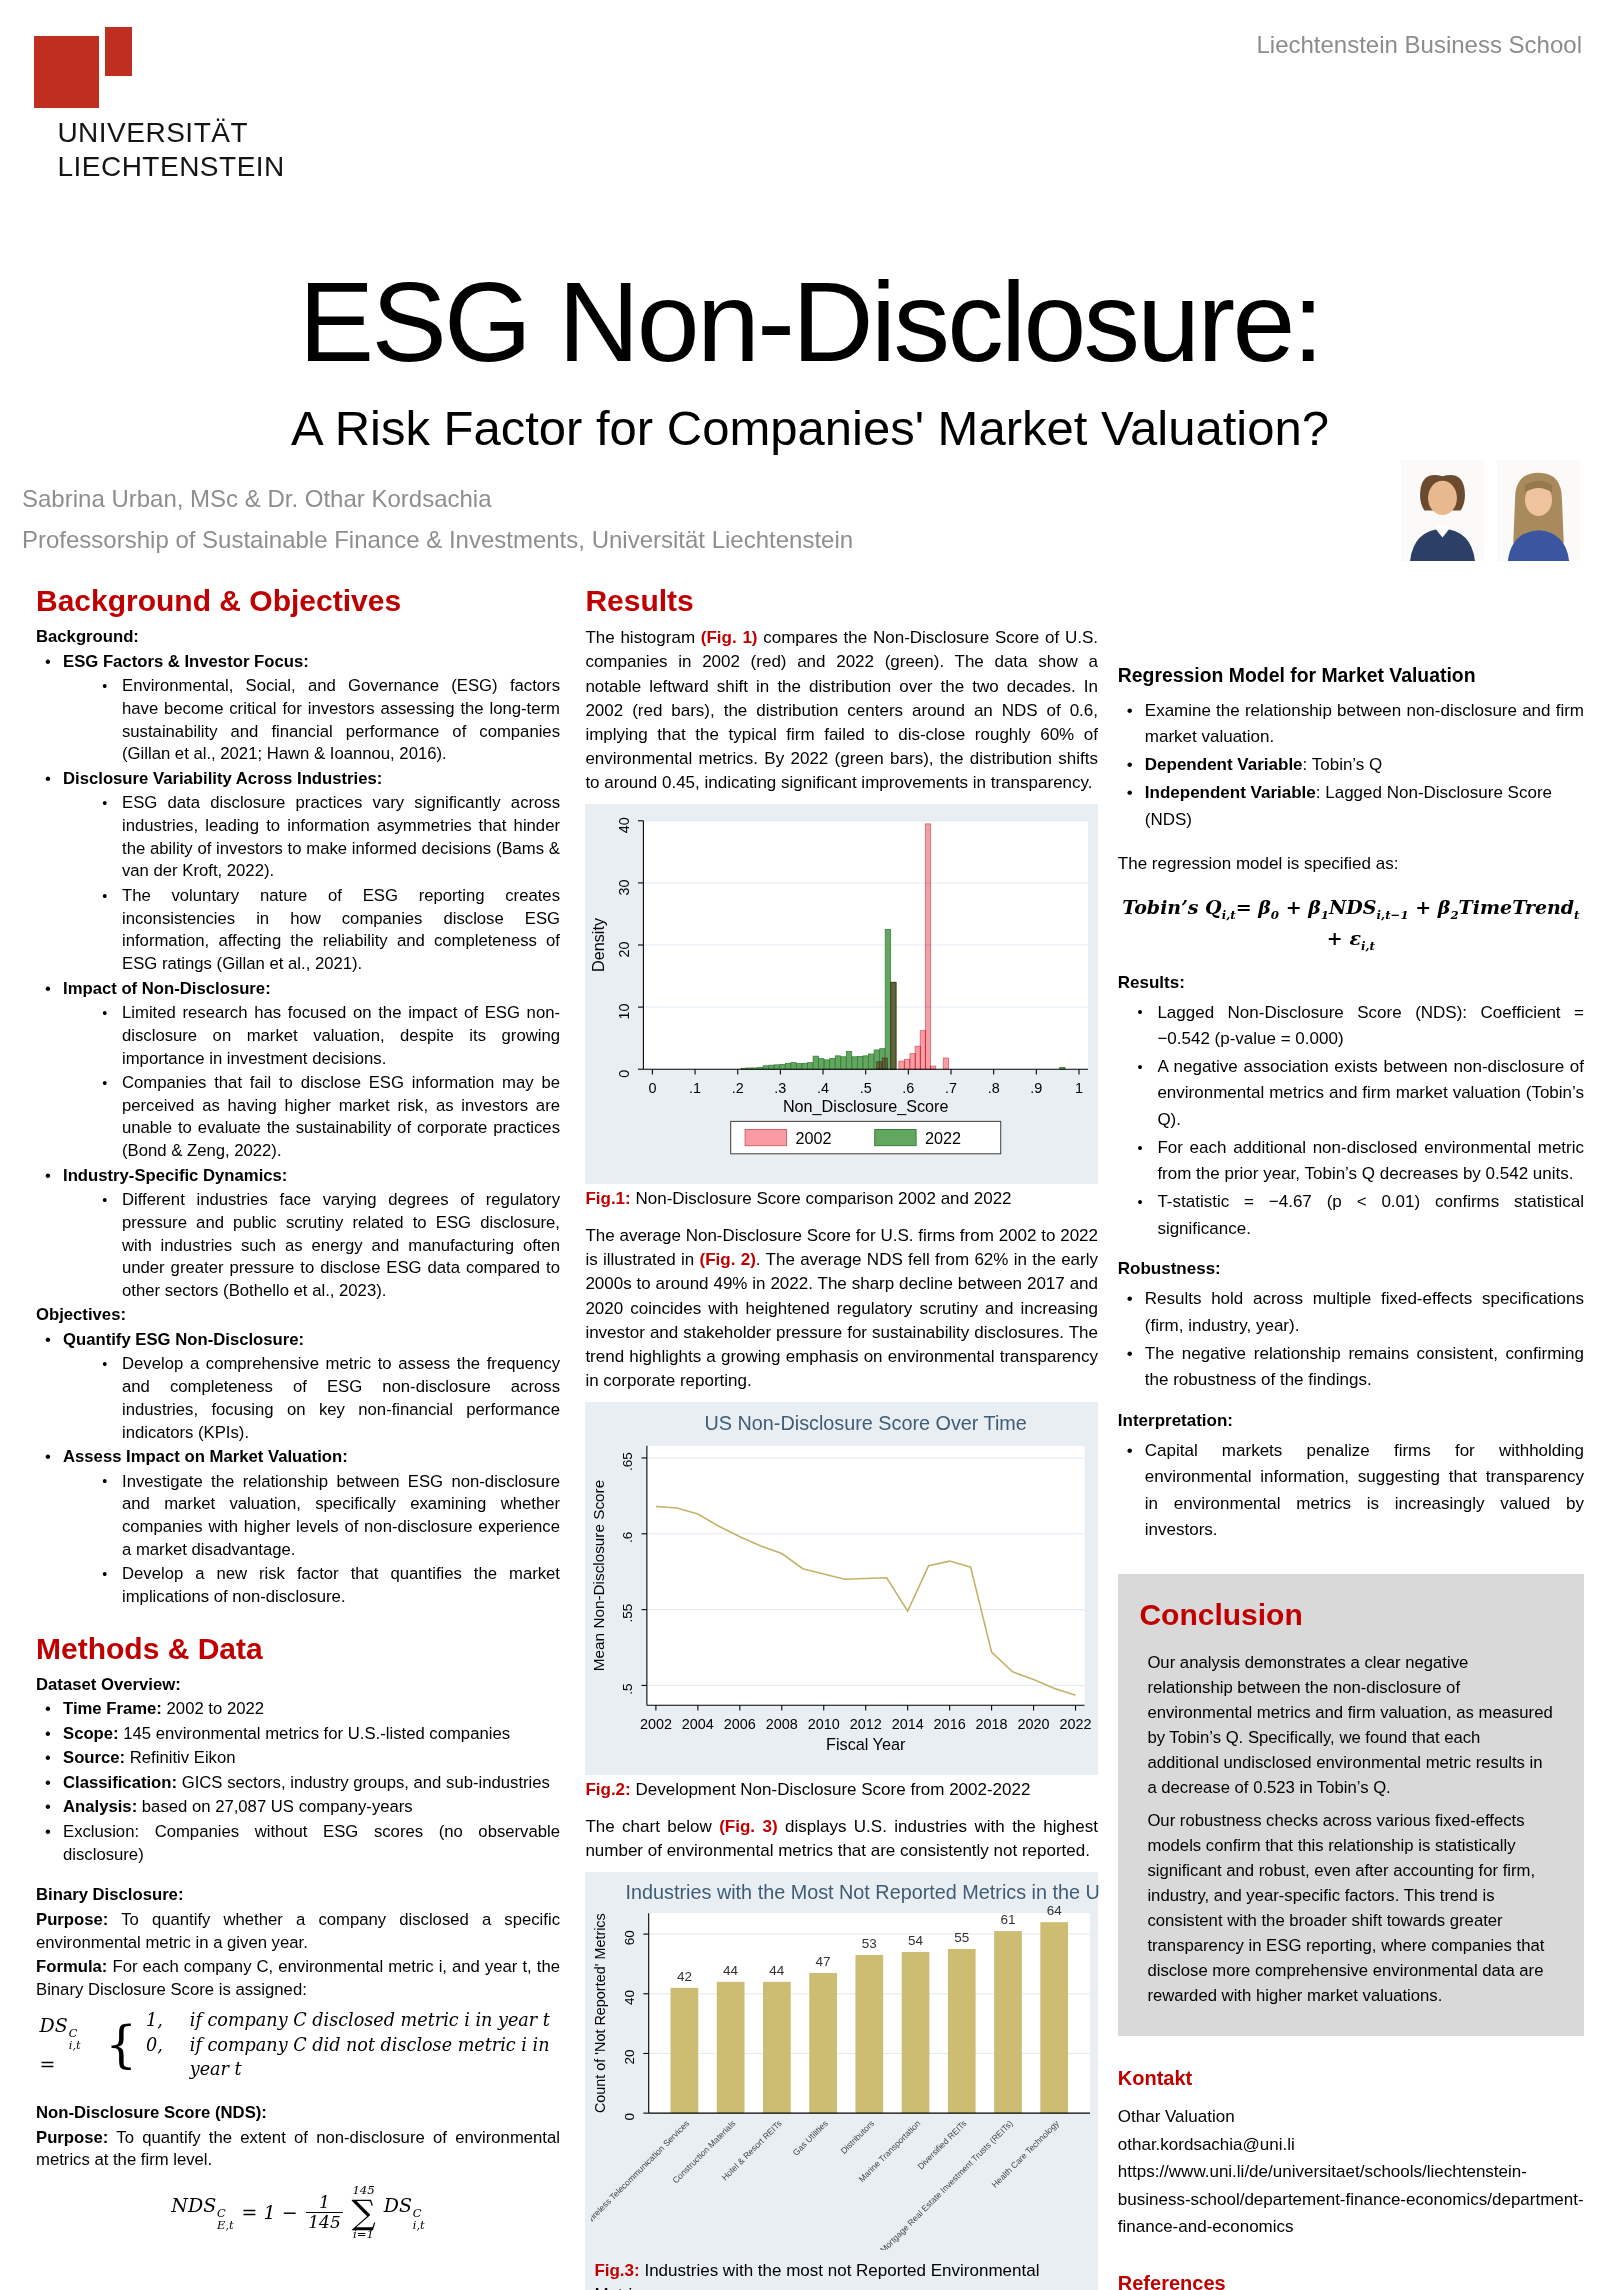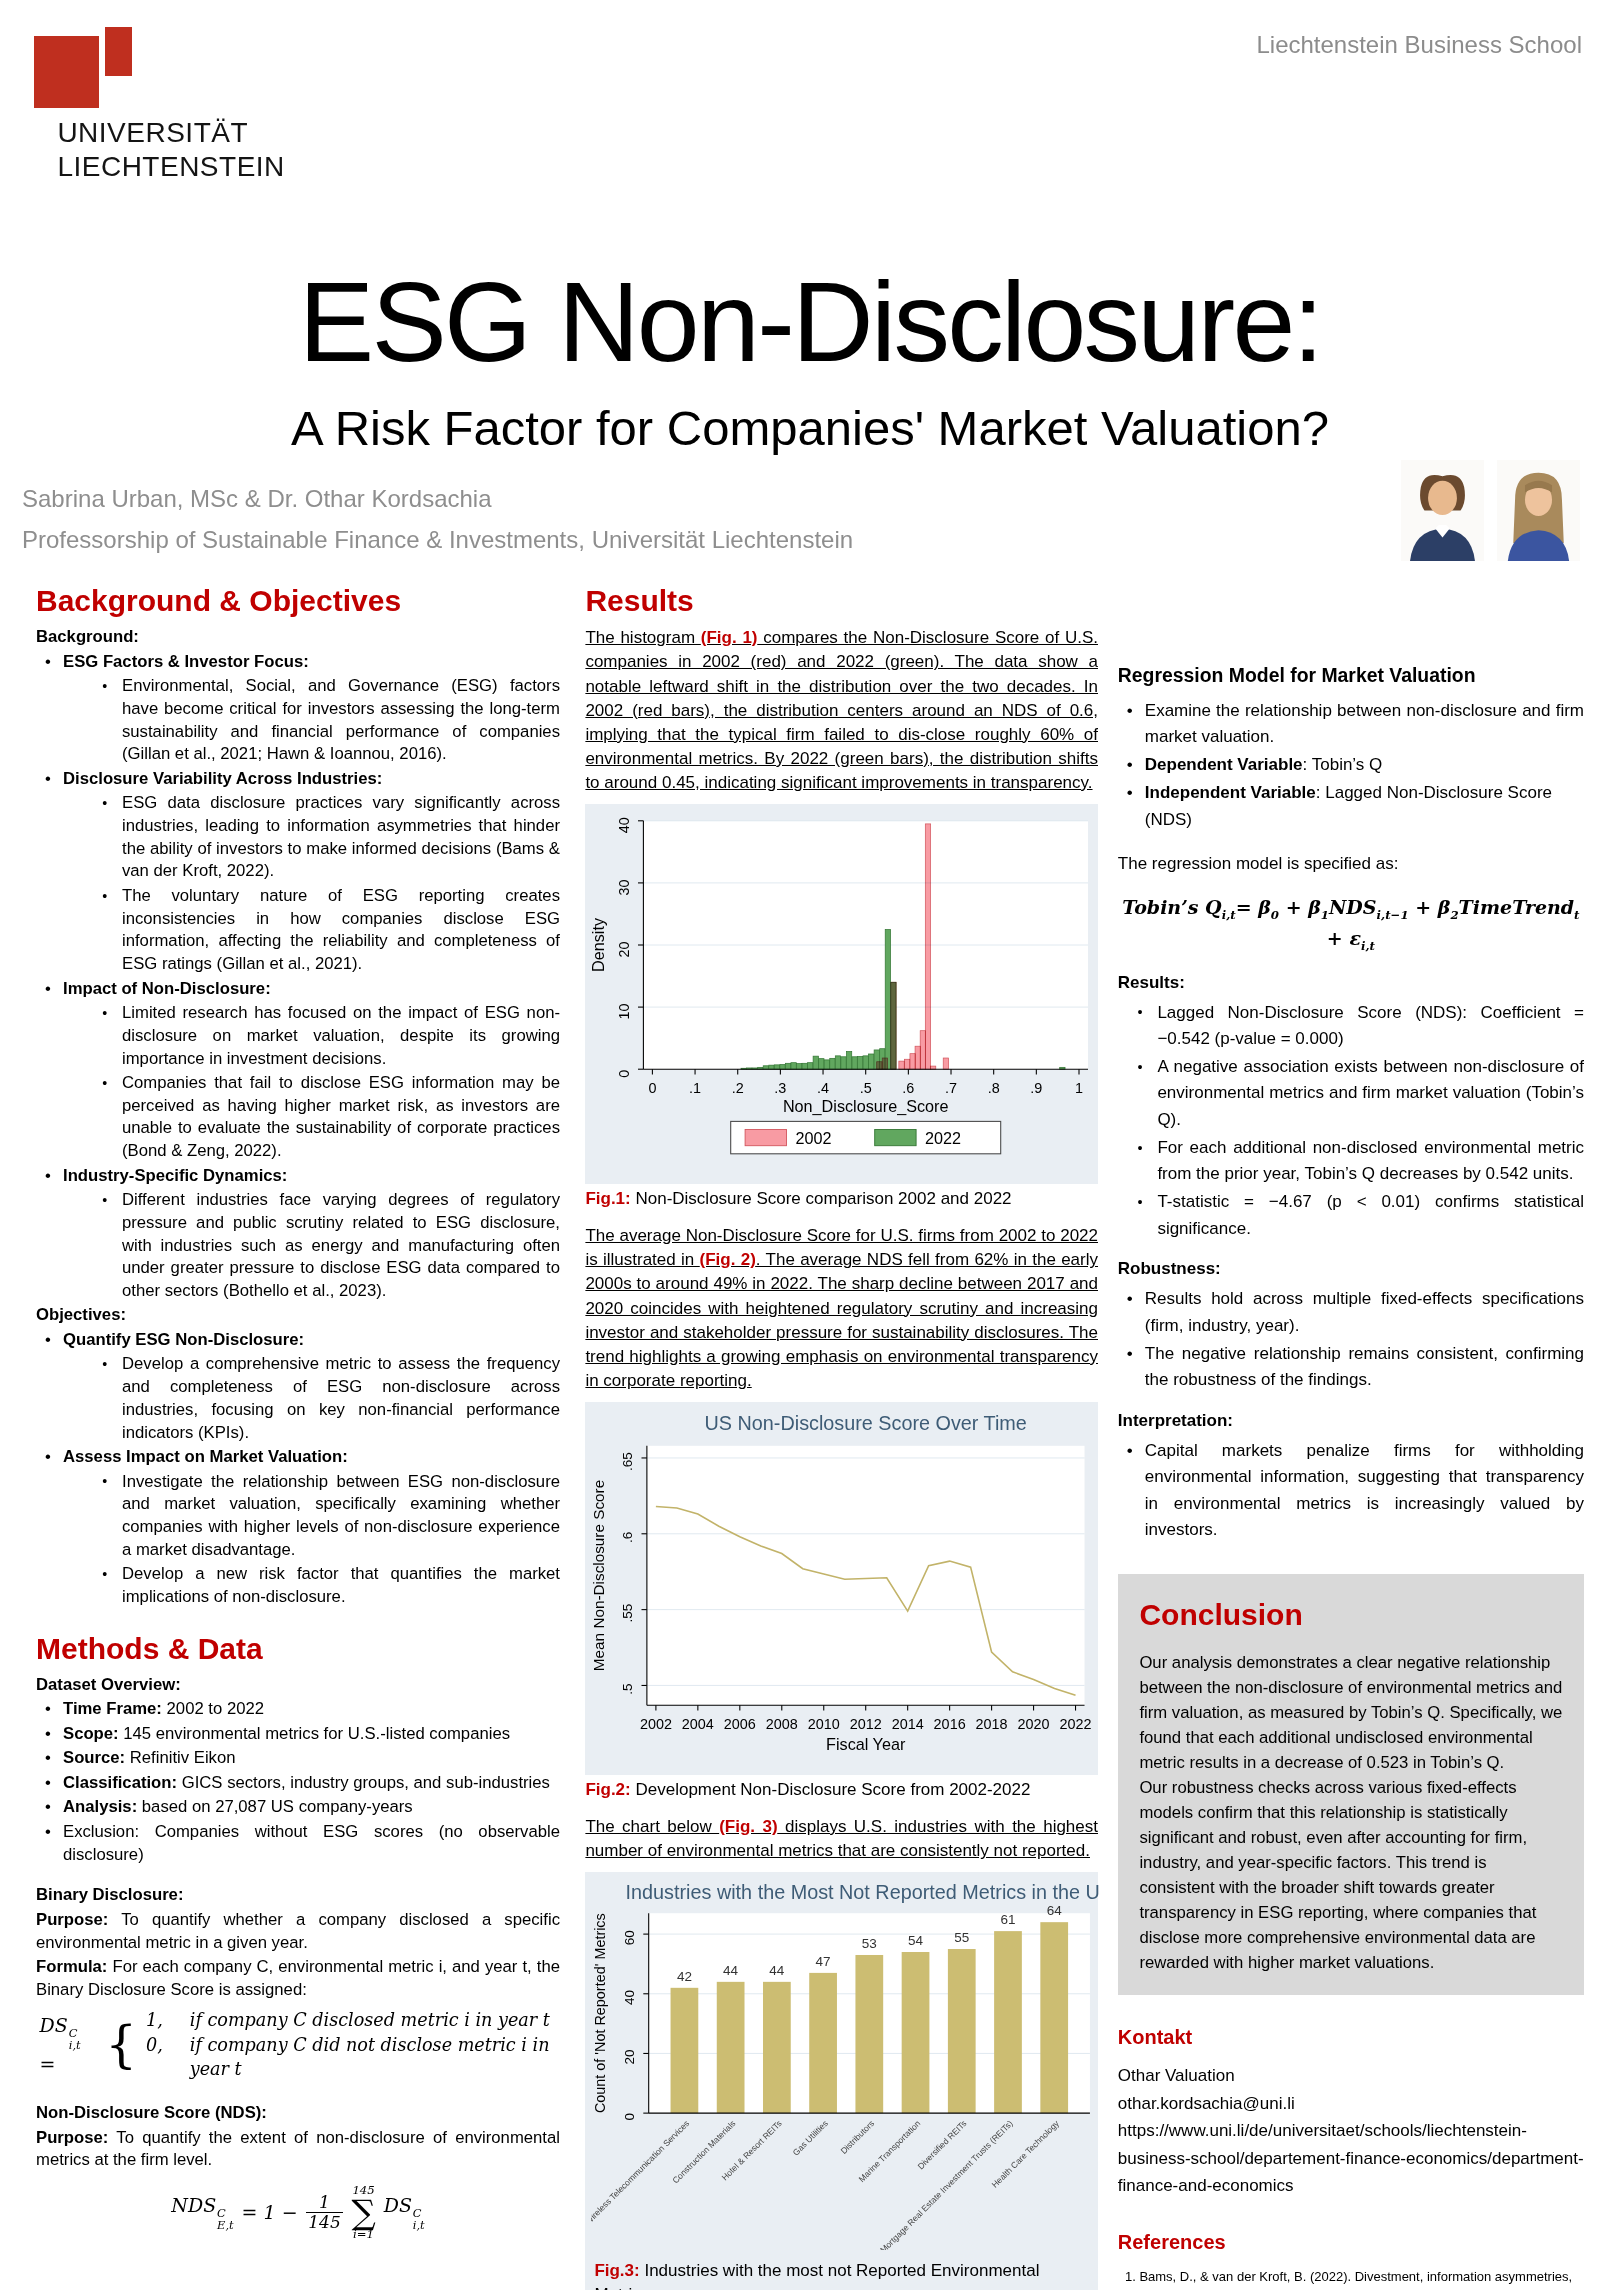--- a/index.html
+++ b/index.html
@@ -45,36 +45,36 @@
   .dsrow{display:flex;align-items:center;gap:9px;margin:7.2px 0 5.4px 3.6px;font-size:19px;}
   .brace{font-size:50px;font-weight:300;font-style:normal;line-height:1;}
   .case-grid{display:grid;grid-template-columns:auto auto;column-gap:27px;row-gap:1.8px;font-size:17.6px;}
   .ndsrow{display:flex;align-items:center;justify-content:center;gap:8px;font-size:19px;margin:12.6px 0 0;}
   .frac{display:inline-flex;flex-direction:column;align-items:center;font-size:17px;line-height:1.15;}
   .frac .den{border-top:1.3px solid #000;padding:0 2.7px;}
   .sum{display:inline-flex;flex-direction:column;align-items:center;line-height:1;font-size:11.7px;}
   .sum .sig{font-size:34px;line-height:0.95;font-style:normal;}
   
   .col-mid{font-size:17px;line-height:1.42;}
-  .col-mid p.body{margin:7.2px 0 9px;text-decoration:underline;}
+  .col-mid p.body{margin:7.2px 0 9px;}
   .figref{color:#c00000;font-weight:bold;}
   .fig-panel{background:#e9eef3;padding:6.3px 5.4px;margin:3.6px 0 1.8px;}
   .caption{font-size:17px;margin:3.6px 0 12.6px;}
   .caption .figlab{color:#c00000;font-weight:bold;}
   svg text{font-family:"Liberation Sans",sans-serif;}
   
   .col-right{font-size:17px;line-height:1.55;}
   .col-right .topgap{margin-top:76px;}
   h3.rtitle{font-size:19.4px;margin:0 0 7.2px;}
   .rlab{font-weight:bold;margin:14.4px 0 3.6px;}
   .regline{text-align:center;font-size:19px;font-weight:bold;margin:16px 0 5.4px;font-family:"DejaVu Serif","Liberation Serif",serif;font-style:italic;}
   .regline sub{font-size:62%;}
   .concl{background:#d9d9d9;padding:18px 21.6px 20px;margin-top:31px;}
   .concl h2{color:#c00000;font-size:30px;margin:0 0 10.8px;}
-  .concl p{font-size:16.7px;line-height:1.5;margin:0;}
+  .concl p{font-size:16.7px;line-height:1.5;margin:8px;}
   h4.small{color:#c00000;font-size:20px;margin:27px 0 9px;}
   .kontakt p{font-size:17px;line-height:1.62;margin:0;overflow-wrap:anywhere;}
   ol.refs{margin:3.6px 0 0;padding-left:21.6px;font-size:13px;line-height:1.5;}
   ol.refs li{margin-bottom:4.5px;}
 </style>
 </head>
 <body>
 
 <div class="header">
   <div class="logo">

